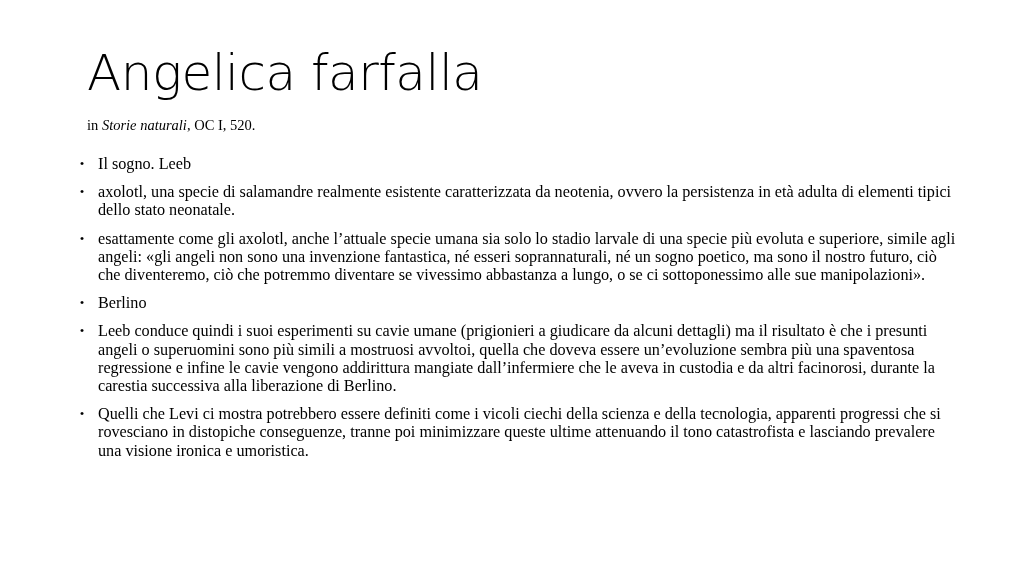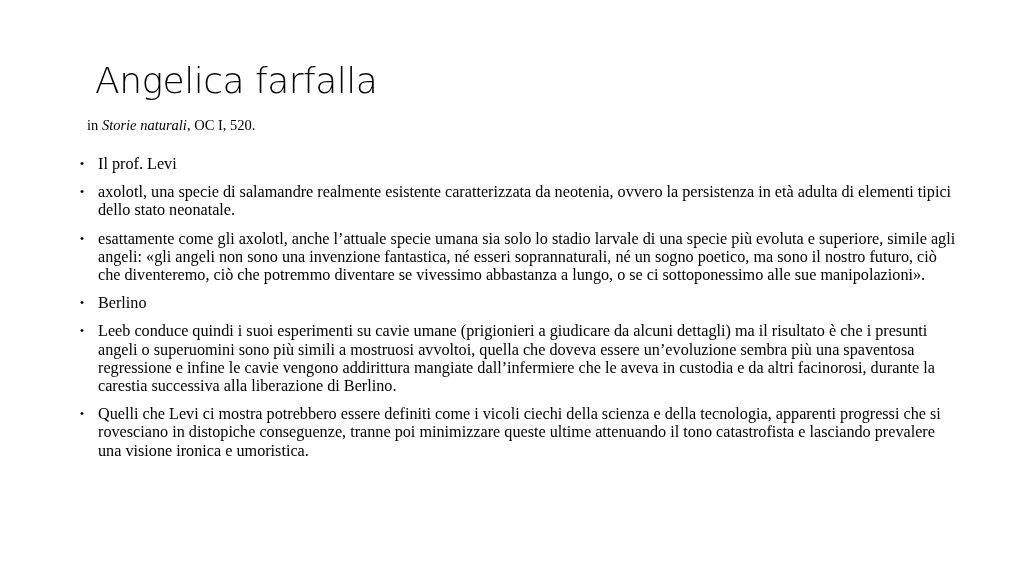--- a/index.html
+++ b/index.html
@@ -21,31 +21,31 @@
       background: #ffffff;
     }
     .title-block {
       position: absolute;
       left: 87px;
       top: 46px;
     }
     .title {
       font-family: "DejaVu Sans", "Liberation Sans", sans-serif;
       font-weight: 300;
-      font-size: 36px;
+      font-size: 50px;
       line-height: 54px;
       letter-spacing: -0.5px;
       color: #000;
-      margin: 8px;
+      margin: 0;
     }
     .subtitle {
       font-family: "Liberation Serif", "DejaVu Serif", serif;
       font-size: 14.5px;
       line-height: 18px;
-      margin-top: 2px;
+      margin-top: 16px;
       color: #000;
     }
     .subtitle .it { font-style: italic; }
     .bullets {
       position: absolute;
       left: 76px;
       top: 155px;
       width: 880px;
       margin: 0;
       padding: 0;
@@ -76,21 +76,21 @@
   <div class="title-block">
     <h1 class="title">Angelica farfalla</h1>
     <div class="subtitle">
       <span>in </span><span class="it">Storie naturali</span><span>, OC I, 520.</span>
     </div>
   </div>
 
   <ul class="bullets">
     <li>
       <span class="bullet">•</span>
-      <span>Il prof. Levi</span>
+      <span>Il sogno. Leeb</span>
     </li>
     <li>
       <span class="bullet">•</span>
       <span>axolotl, una specie di salamandre realmente esistente caratterizzata da neotenia, ovvero la persistenza in età adulta di elementi tipici dello stato neonatale.</span>
     </li>
     <li>
       <span class="bullet">•</span>
       <span>esattamente come gli axolotl, anche l’attuale specie umana sia solo lo stadio larvale di una specie più evoluta e superiore, simile agli angeli: «gli angeli non sono una invenzione fantastica, né esseri soprannaturali, né un sogno poetico, ma sono il nostro futuro, ciò che diventeremo, ciò che potremmo diventare se vivessimo abbastanza a lungo, o se ci sottoponessimo alle sue manipolazioni».</span>
     </li>
     <li>

